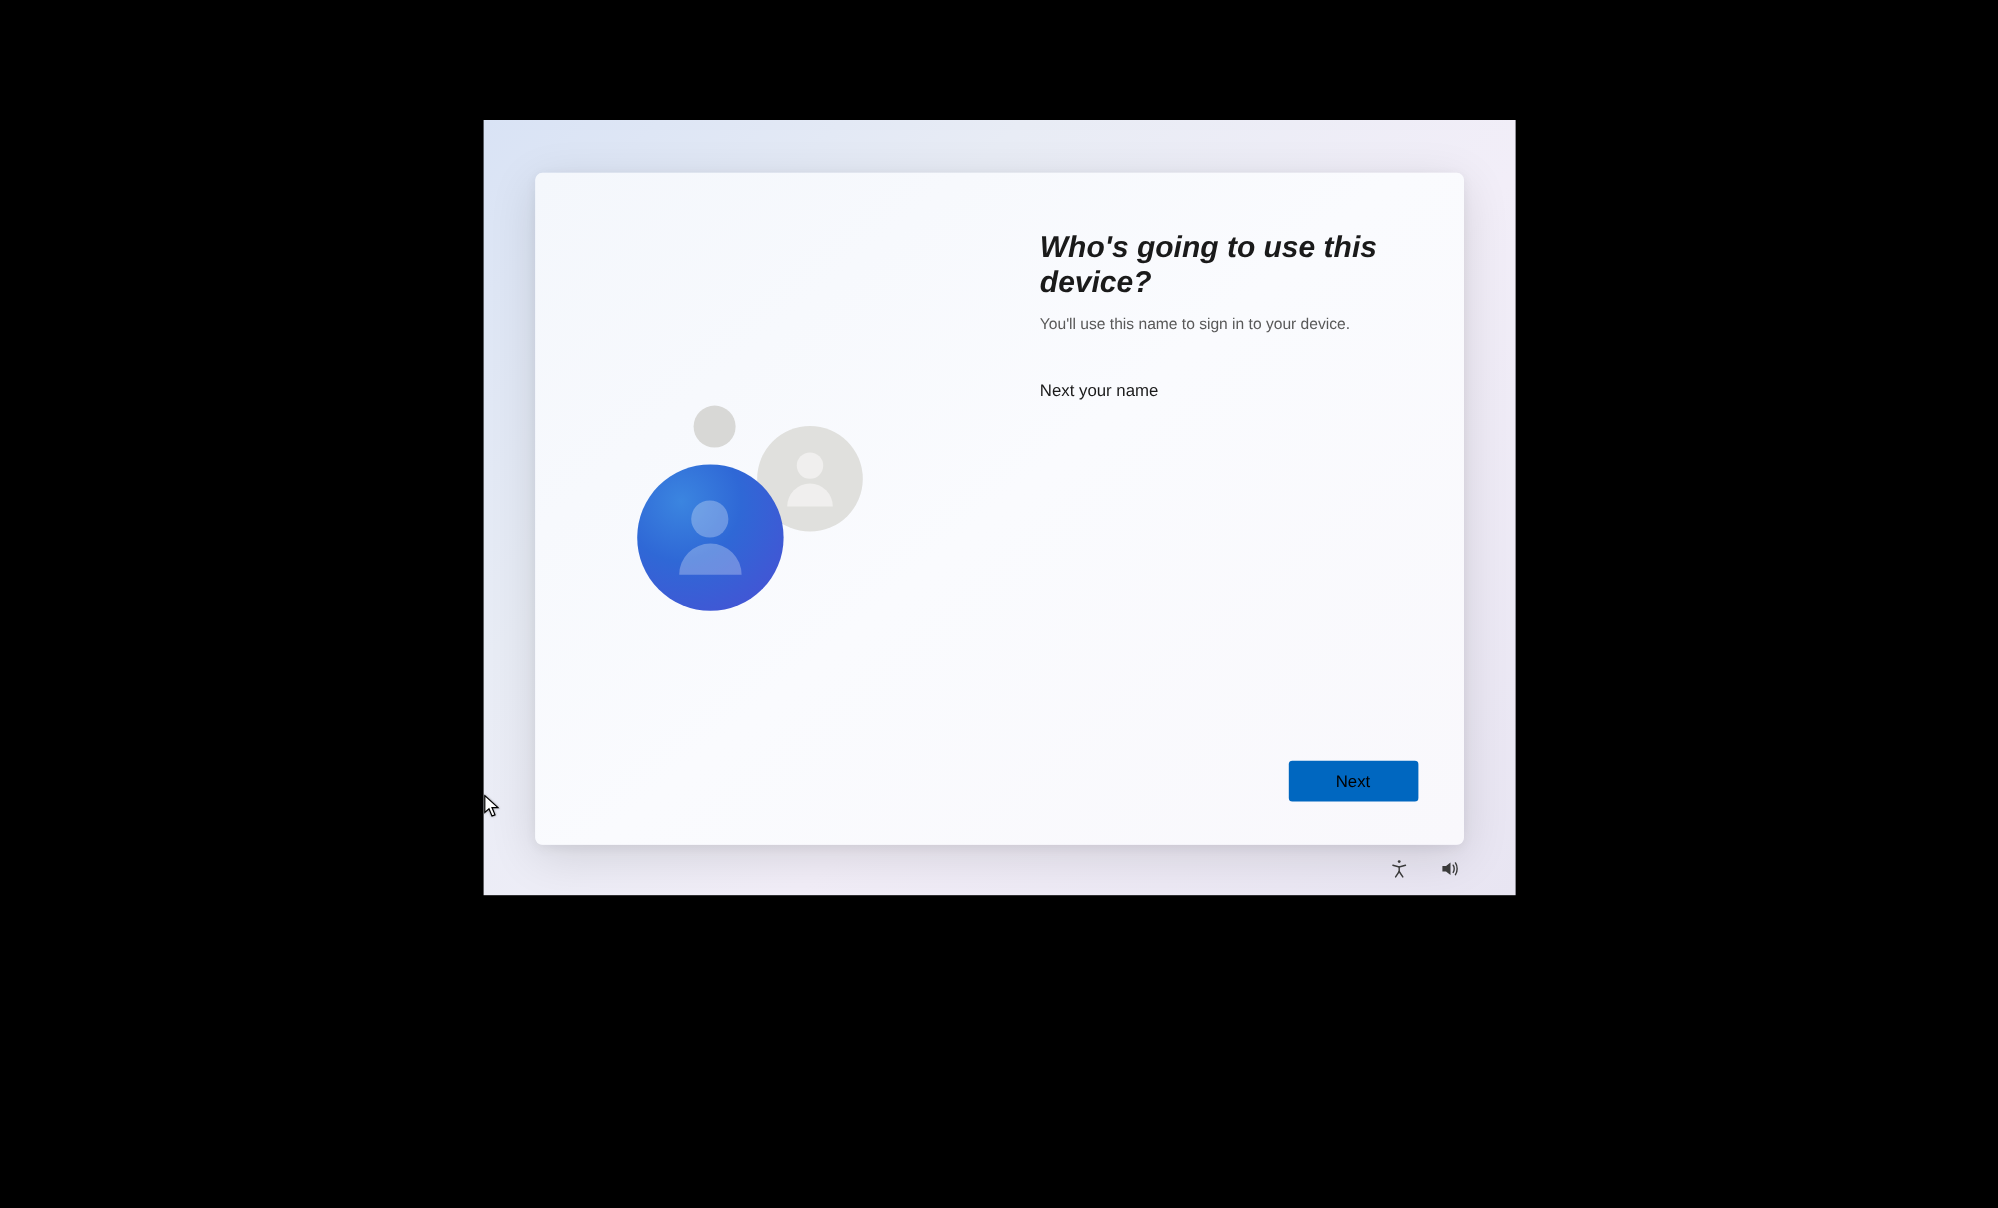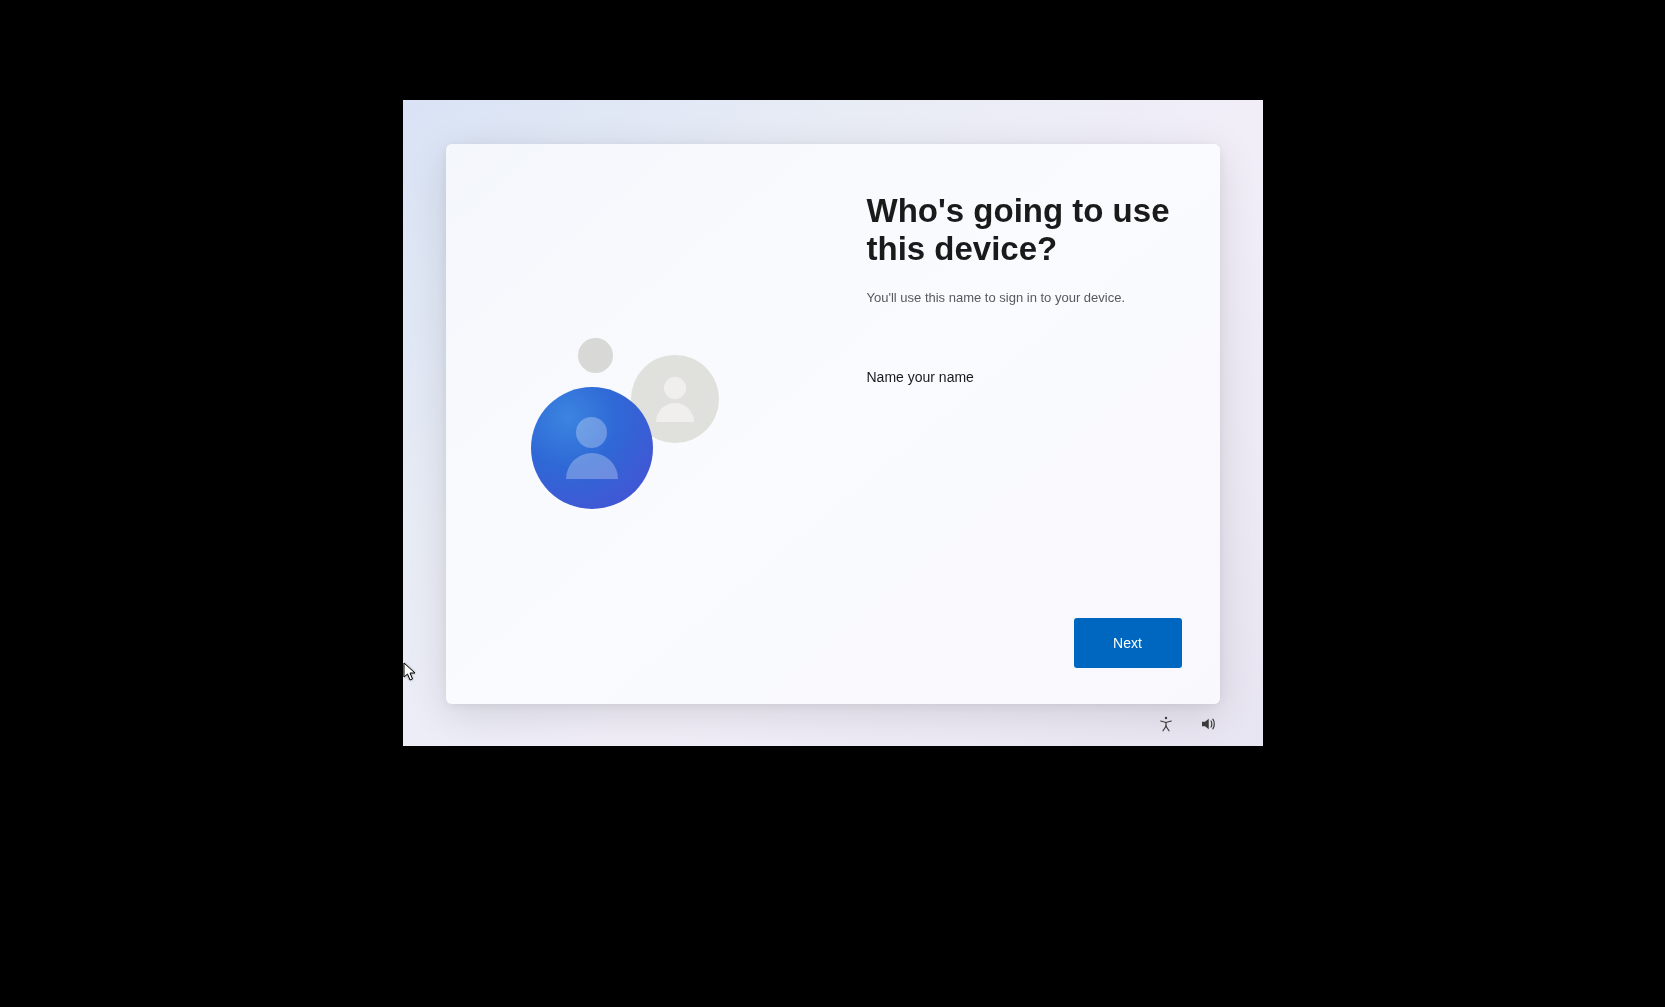--- a/index.html
+++ b/index.html
@@ -123,30 +123,31 @@
     }
 
     .blue-avatar .body {
       width: 52px;
       height: 26px;
       border-radius: 26px 26px 0 0;
       background: rgba(255,255,255,0.28);
     }
 
     .heading {
-      font-size: 33px;
+      font-size: 25px;
       font-weight: 600;
       color: #1a1a1a;
-      margin-bottom: 22px;
+      margin-bottom: 12px;
+      font-style: italic;
     }
 
     .subheading {
       font-size: 13px;
       color: #595959;
-      margin-bottom: 64px;
+      margin-bottom: 40px;
     }
 
     .field-label {
       font-size: 14px;
       color: #1a1a1a;
       margin-bottom: 7px;
     }
 
     .name-input {
       width: 248px;
@@ -163,23 +164,23 @@
 
     .name-input::placeholder {
       color: #6f6f6f;
     }
 
     .next-button {
       position: absolute;
       right: 38px;
       bottom: 36px;
       width: 108px;
-      height: 50px;
+      height: 34px;
       background: #0067c0;
-      color: #ffffff;
+      color: #000000;
       border: none;
       border-radius: 3px;
       font-size: 14px;
       font-family: inherit;
       cursor: pointer;
     }
 
     .bottom-icons {
       position: absolute;
       right: 45px;
@@ -237,21 +238,21 @@
         <div class="blue-avatar">
           <div class="head"></div>
           <div class="body"></div>
         </div>
       </div>
     </div>
 
     <div class="right-pane">
       <h1 class="heading">Who's going to use this device?</h1>
       <p class="subheading">You'll use this name to sign in to your device.</p>
-      <label class="field-label">Name your name</label>
+      <label class="field-label">Next your name</label>
       <button class="next-button">Next</button>
     </div>
 
   </div>
 
   <div class="bottom-icons">
     <div class="sys-icon">
       <svg viewBox="0 0 24 24" fill="none" stroke="currentColor" stroke-width="1.6">
         <circle cx="12" cy="4" r="1.6" fill="currentColor" stroke="none"></circle>
         <path d="M5 8 L12 10 L19 8" stroke-linecap="round"></path>

